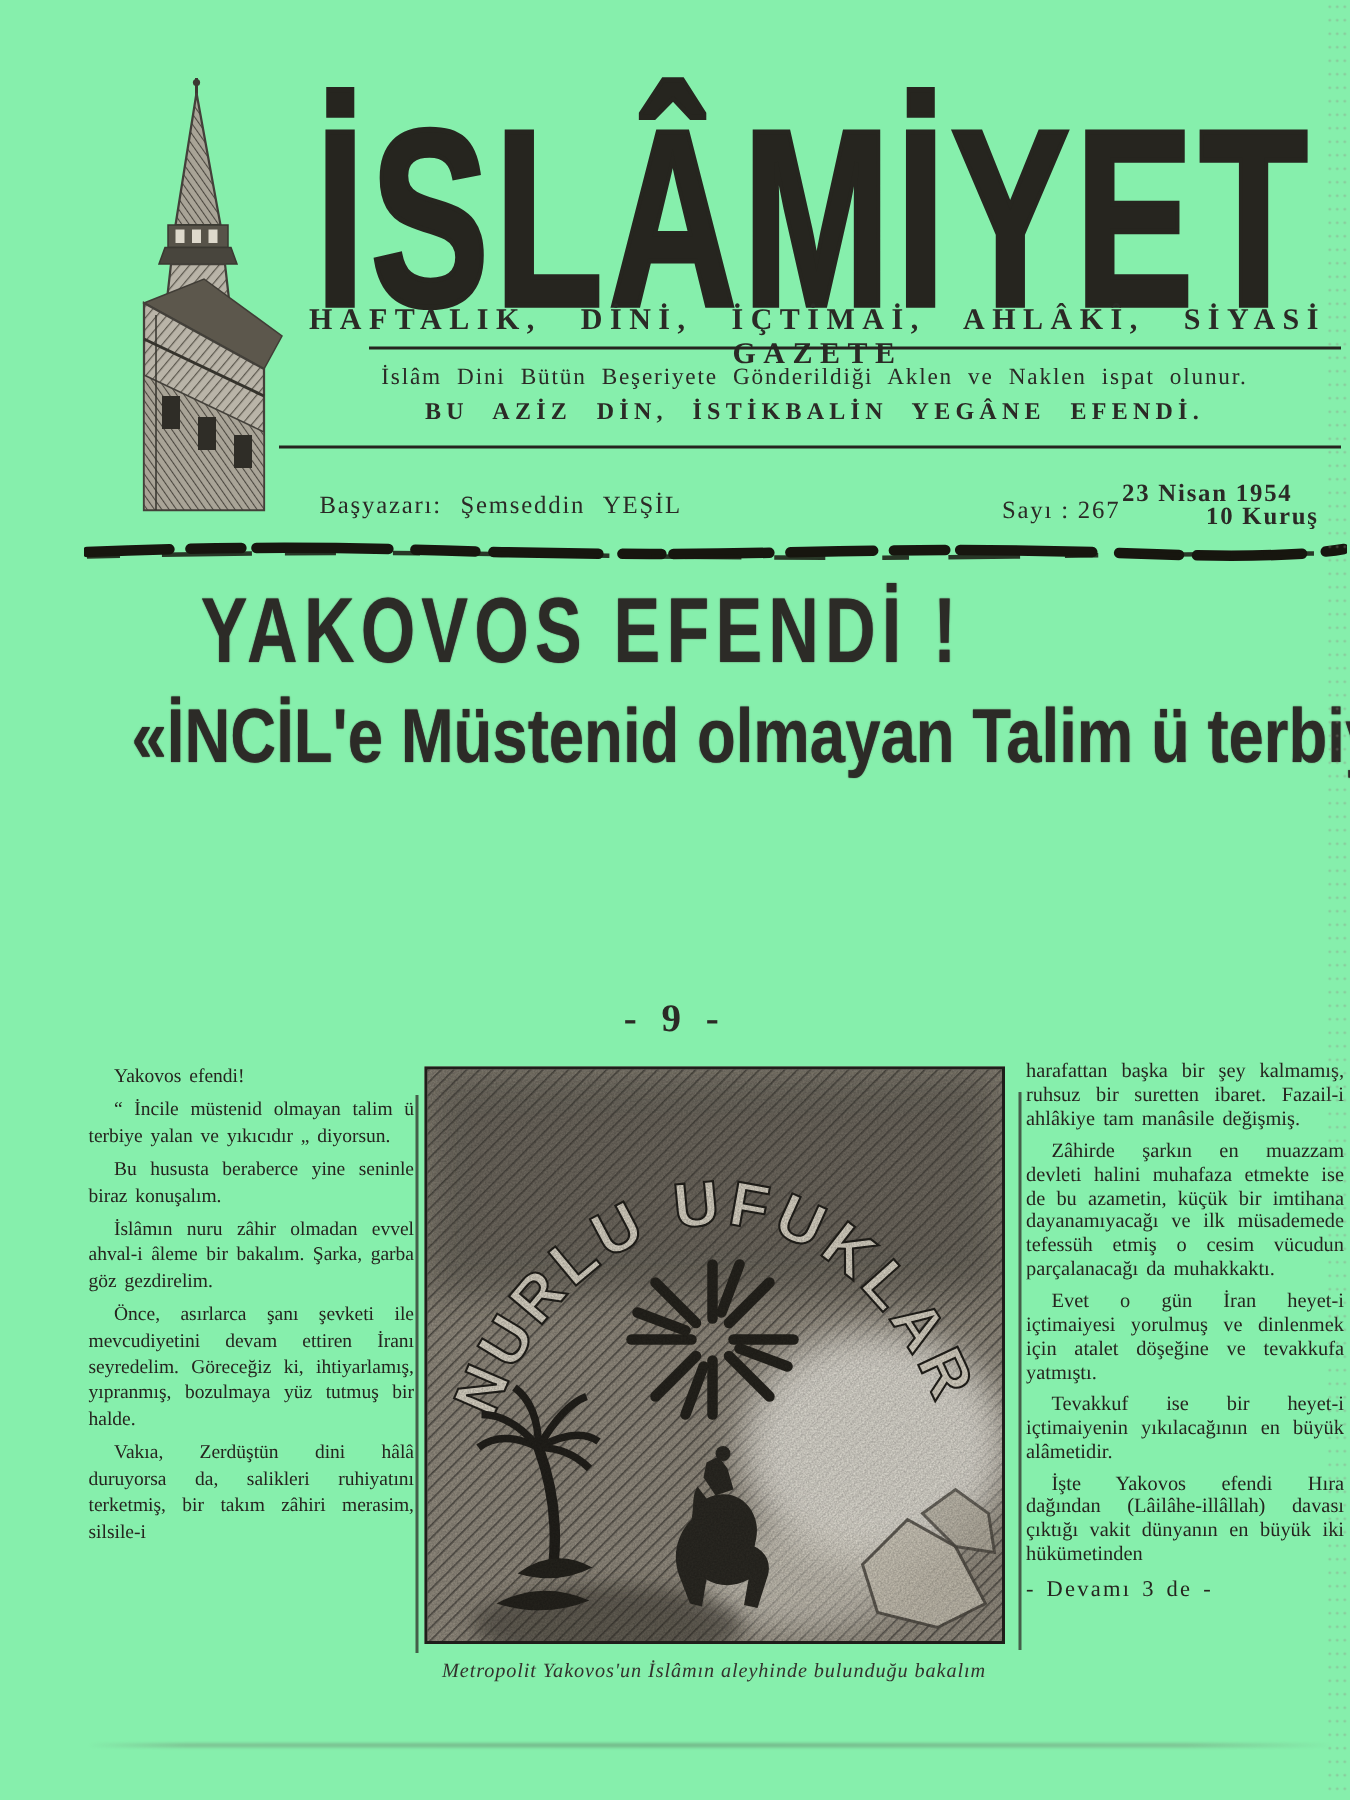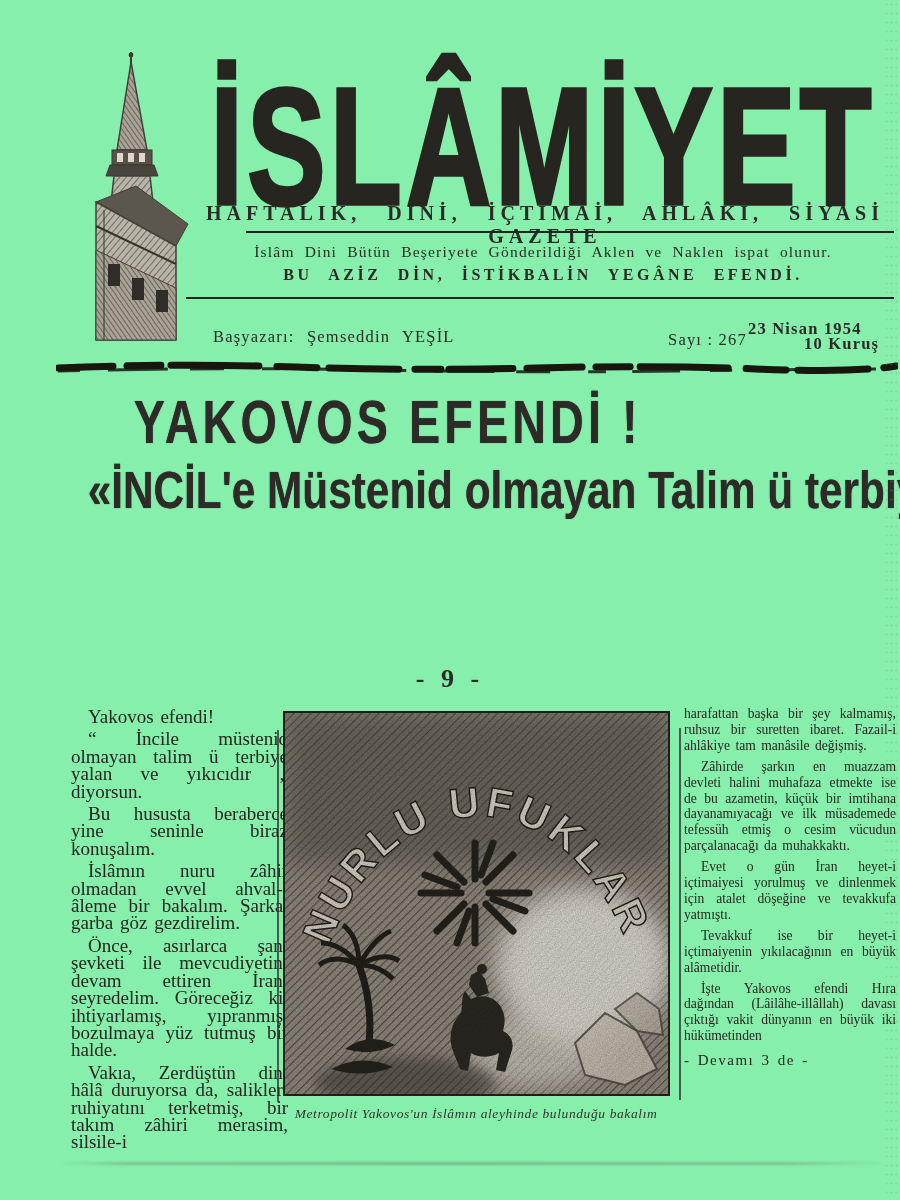--- a/index.html
+++ b/index.html
@@ -32,21 +32,21 @@
   .hl{left:0;top:0;width:776px;text-align:center;font-family:"Liberation Sans",sans-serif;font-weight:bold;color:#2c2b27;}
   .hl span{display:inline-block;transform-origin:center;white-space:nowrap;text-shadow:0 0 1px #44433c;}
   .hl1 span{font-size:57px;letter-spacing:5px;transform:scaleX(.82) scaleY(1.08);}
   .hl2 span{font-size:51px;letter-spacing:0px;transform:scaleX(.83);}
   .hl3 span{font-size:49px;letter-spacing:1px;word-spacing:14px;transform:scaleX(.84);}
   .hl4 span{font-size:47px;letter-spacing:-1px;transform:scaleX(.84) scaleY(1.05);}
   .part-no{left:0;top:664px;width:900px;text-align:center;font-size:26px;font-weight:bold;letter-spacing:5px;color:#2b2a26;}
   
   .col{text-align:justify;color:#26251f;}
   .col p{margin:0 0 5px 0;text-indent:17px;}
-  .col-left{left:71px;top:708px;width:217px;font-size:19px;line-height:17.4px;word-spacing:2px;}
+  .col-left{left:59px;top:708px;width:217px;font-size:13px;line-height:17.4px;word-spacing:2px;}
   .col-right{left:684px;top:706px;width:212px;font-size:13.6px;line-height:15.9px;word-spacing:2px;}
   .continuation{text-align:left;padding-right:4px;text-indent:0 !important;font-size:15px;letter-spacing:1.5px;margin-top:9px !important;}
   .vrule{width:2px;background:#2e2d28;opacity:.75;}
   
   .photo-frame{left:283px;top:711px;width:387px;height:385px;border:2px solid #1f1e1a;box-sizing:border-box;background:#9b968a;}
   .caption{left:268px;top:1106px;width:416px;text-align:center;font-style:italic;font-size:13.5px;letter-spacing:.6px;color:#33322d;}
   
   .smudge{left:58px;top:1162px;width:832px;height:3px;opacity:.32;filter:blur(1.2px);
     background:linear-gradient(90deg,transparent,#6d6a62 8%,#4c4a44 45%,#6d6a62 88%,transparent);}
   .edge-band{left:884px;top:0;width:16px;height:1200px;opacity:.35;

